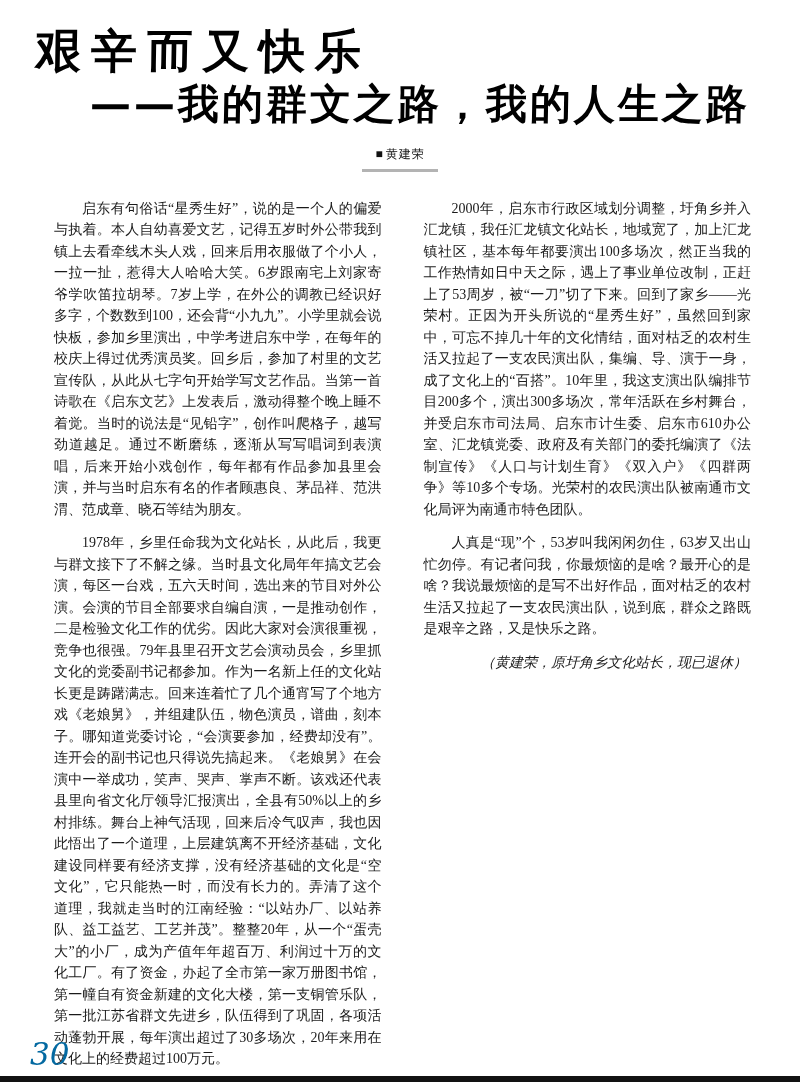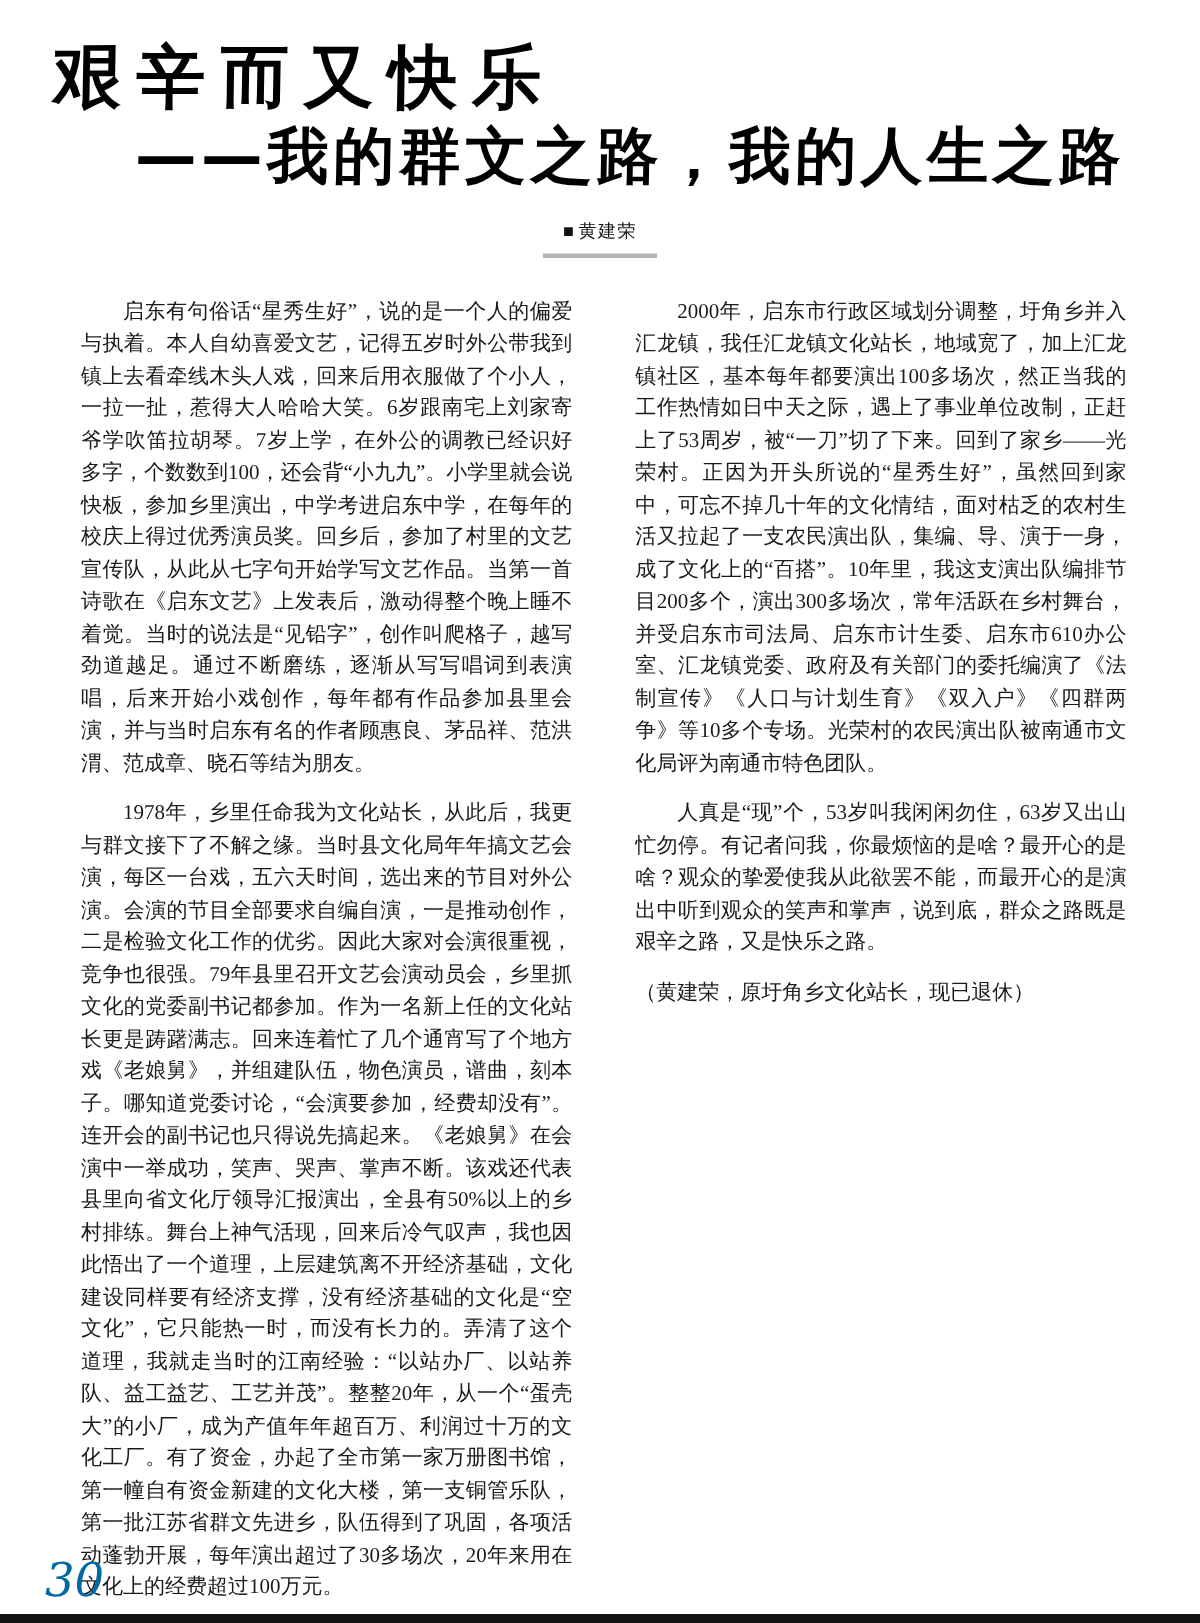--- a/index.html
+++ b/index.html
@@ -70,22 +70,24 @@
     line-height: 21.5px;
     text-align: justify;
     color: #1a1a1a;
   }
   .column p {
     margin: 12px;
     text-indent: 2em;
   }
   .signature {
     margin-top: 22px;
+    text-align: right;
     padding-right: 4px;
     text-indent: 0 !important;
+    font-style: italic;
   }
   
   .page-number {
     position: absolute;
     left: 30px;
     top: 1036px;
     font-family: "DejaVu Serif", "Liberation Serif", serif;
     font-style: italic;
     font-size: 31px;
     color: #0369a1;
@@ -117,21 +119,21 @@
   <div class="body-columns">
 
     <div class="column">
       <p>启东有句俗话“星秀生好”，说的是一个人的偏爱与执着。本人自幼喜爱文艺，记得五岁时外公带我到镇上去看牵线木头人戏，回来后用衣服做了个小人，一拉一扯，惹得大人哈哈大笑。6岁跟南宅上刘家寄爷学吹笛拉胡琴。7岁上学，在外公的调教已经识好多字，个数数到100，还会背“小九九”。小学里就会说快板，参加乡里演出，中学考进启东中学，在每年的校庆上得过优秀演员奖。回乡后，参加了村里的文艺宣传队，从此从七字句开始学写文艺作品。当第一首诗歌在《启东文艺》上发表后，激动得整个晚上睡不着觉。当时的说法是“见铅字”，创作叫爬格子，越写劲道越足。通过不断磨练，逐渐从写写唱词到表演唱，后来开始小戏创作，每年都有作品参加县里会演，并与当时启东有名的作者顾惠良、茅品祥、范洪渭、范成章、晓石等结为朋友。</p>
       <p>1978年，乡里任命我为文化站长，从此后，我更与群文接下了不解之缘。当时县文化局年年搞文艺会演，每区一台戏，五六天时间，选出来的节目对外公演。会演的节目全部要求自编自演，一是推动创作，二是检验文化工作的优劣。因此大家对会演很重视，竞争也很强。79年县里召开文艺会演动员会，乡里抓文化的党委副书记都参加。作为一名新上任的文化站长更是踌躇满志。回来连着忙了几个通宵写了个地方戏《老娘舅》，并组建队伍，物色演员，谱曲，刻本子。哪知道党委讨论，“会演要参加，经费却没有”。连开会的副书记也只得说先搞起来。《老娘舅》在会演中一举成功，笑声、哭声、掌声不断。该戏还代表县里向省文化厅领导汇报演出，全县有50%以上的乡村排练。舞台上神气活现，回来后冷气叹声，我也因此悟出了一个道理，上层建筑离不开经济基础，文化建设同样要有经济支撑，没有经济基础的文化是“空文化”，它只能热一时，而没有长力的。弄清了这个道理，我就走当时的江南经验：“以站办厂、以站养队、益工益艺、工艺并茂”。整整20年，从一个“蛋壳大”的小厂，成为产值年年超百万、利润过十万的文化工厂。有了资金，办起了全市第一家万册图书馆，第一幢自有资金新建的文化大楼，第一支铜管乐队，第一批江苏省群文先进乡，队伍得到了巩固，各项活动蓬勃开展，每年演出超过了30多场次，20年来用在文化上的经费超过100万元。</p>
       <p>有队伍，有演出，就要有演出内容，抓创作就成了必须的事。剧本剧本一剧之本，我们每年编写各种演唱材料50多篇，多年来共有100多篇在市以上刊物发表或演出。上海说唱《新官上任三盆水》获得南通市反腐倡廉文艺会演一等奖，省二等奖。本人编写的专著《乡间笑话》由中国民间文艺出版社出版发行。97年，省文化工作现场会在我站举行，来自全省的领导及专家给予我们站极高的评价，中央电视台、省电视台、电台及多家媒体给予了报导。</p>
     </div>
 
     <div class="column">
       <p>2000年，启东市行政区域划分调整，圩角乡并入汇龙镇，我任汇龙镇文化站长，地域宽了，加上汇龙镇社区，基本每年都要演出100多场次，然正当我的工作热情如日中天之际，遇上了事业单位改制，正赶上了53周岁，被“一刀”切了下来。回到了家乡——光荣村。正因为开头所说的“星秀生好”，虽然回到家中，可忘不掉几十年的文化情结，面对枯乏的农村生活又拉起了一支农民演出队，集编、导、演于一身，成了文化上的“百搭”。10年里，我这支演出队编排节目200多个，演出300多场次，常年活跃在乡村舞台，并受启东市司法局、启东市计生委、启东市610办公室、汇龙镇党委、政府及有关部门的委托编演了《法制宣传》《人口与计划生育》《双入户》《四群两争》等10多个专场。光荣村的农民演出队被南通市文化局评为南通市特色团队。</p>
-      <p>人真是“现”个，53岁叫我闲闲勿住，63岁又出山忙勿停。有记者问我，你最烦恼的是啥？最开心的是啥？观众的挚爱使我从此欲罢不能，而最开心的是演出中听到观众的笑声和掌声，说到底，群众之路既是艰辛之路，又是快乐之路。</p>
+      <p>人真是“现”个，53岁叫我闲闲勿住，63岁又出山忙勿停。有记者问我，你最烦恼的是啥？最开心的是啥？我说最烦恼的是写不出好作品，面对枯乏的农村生活又拉起了一支农民演出队，说到底，群众之路既是艰辛之路，又是快乐之路。</p>
       <p class="signature">（黄建荣，原圩角乡文化站长，现已退休）</p>
     </div>
 
   </div>
 
   <div class="page-number">30</div>
 
   <div class="bottom-edge"></div>
 
 </div>

